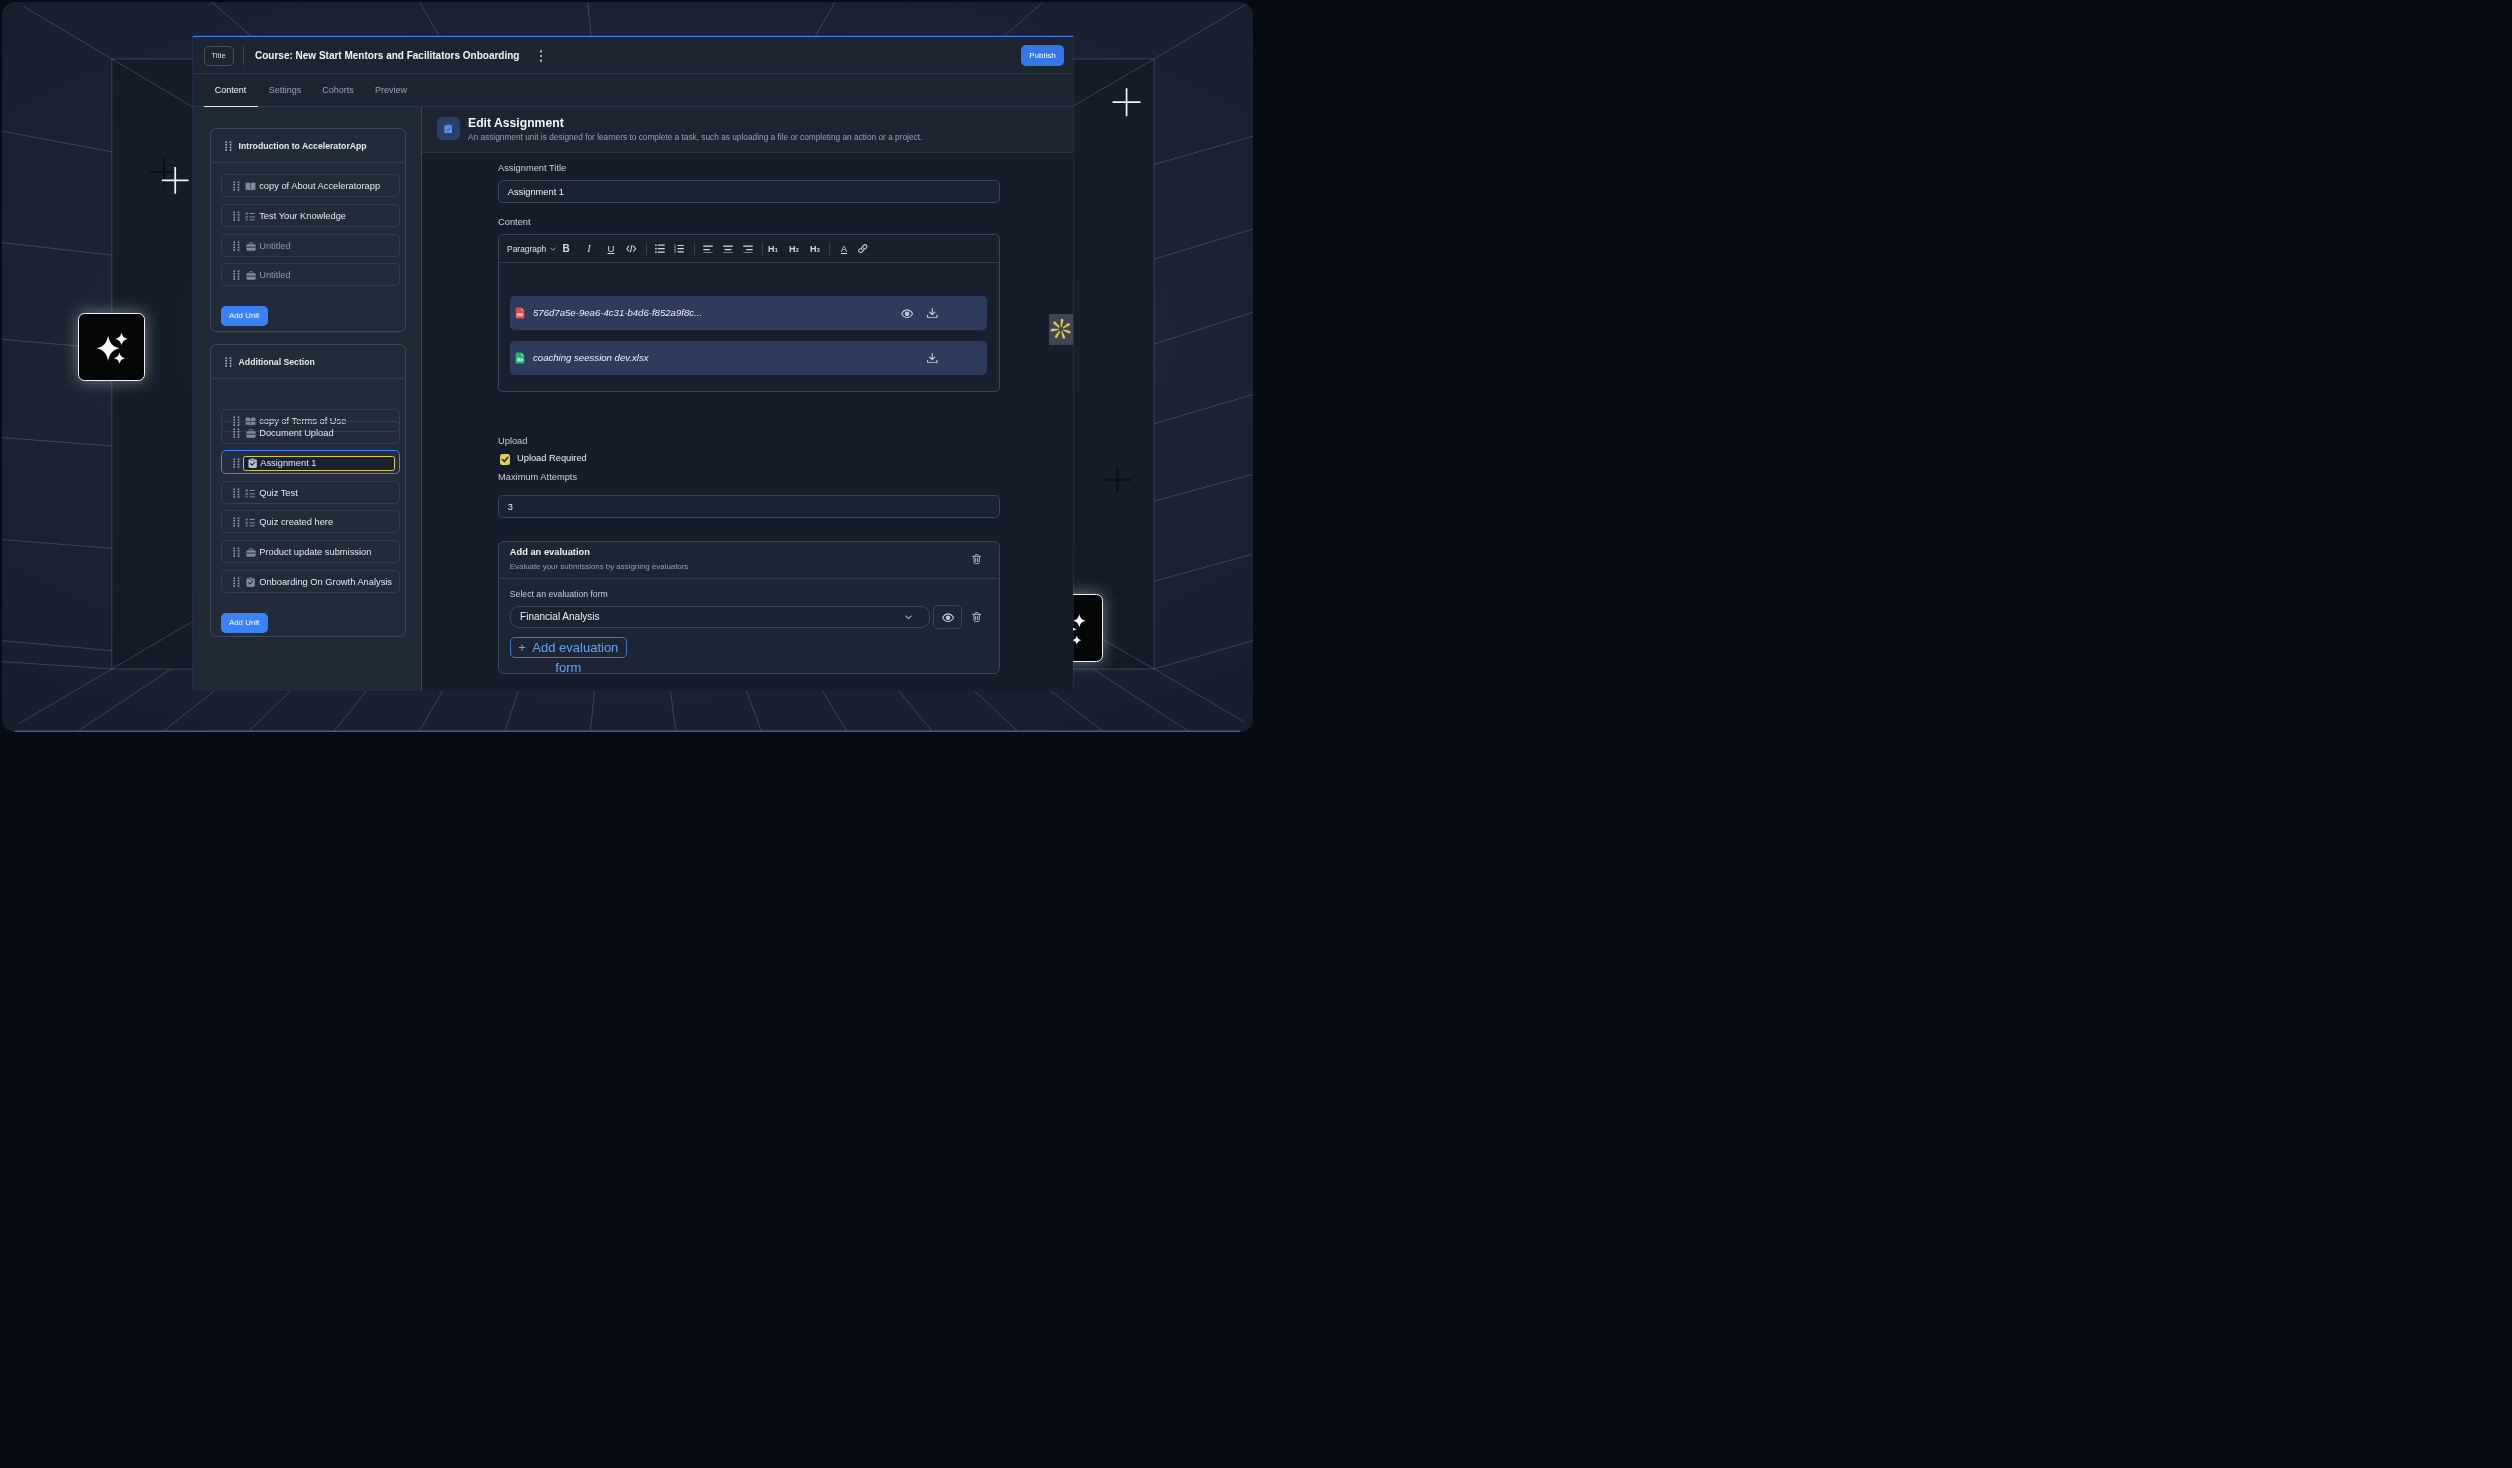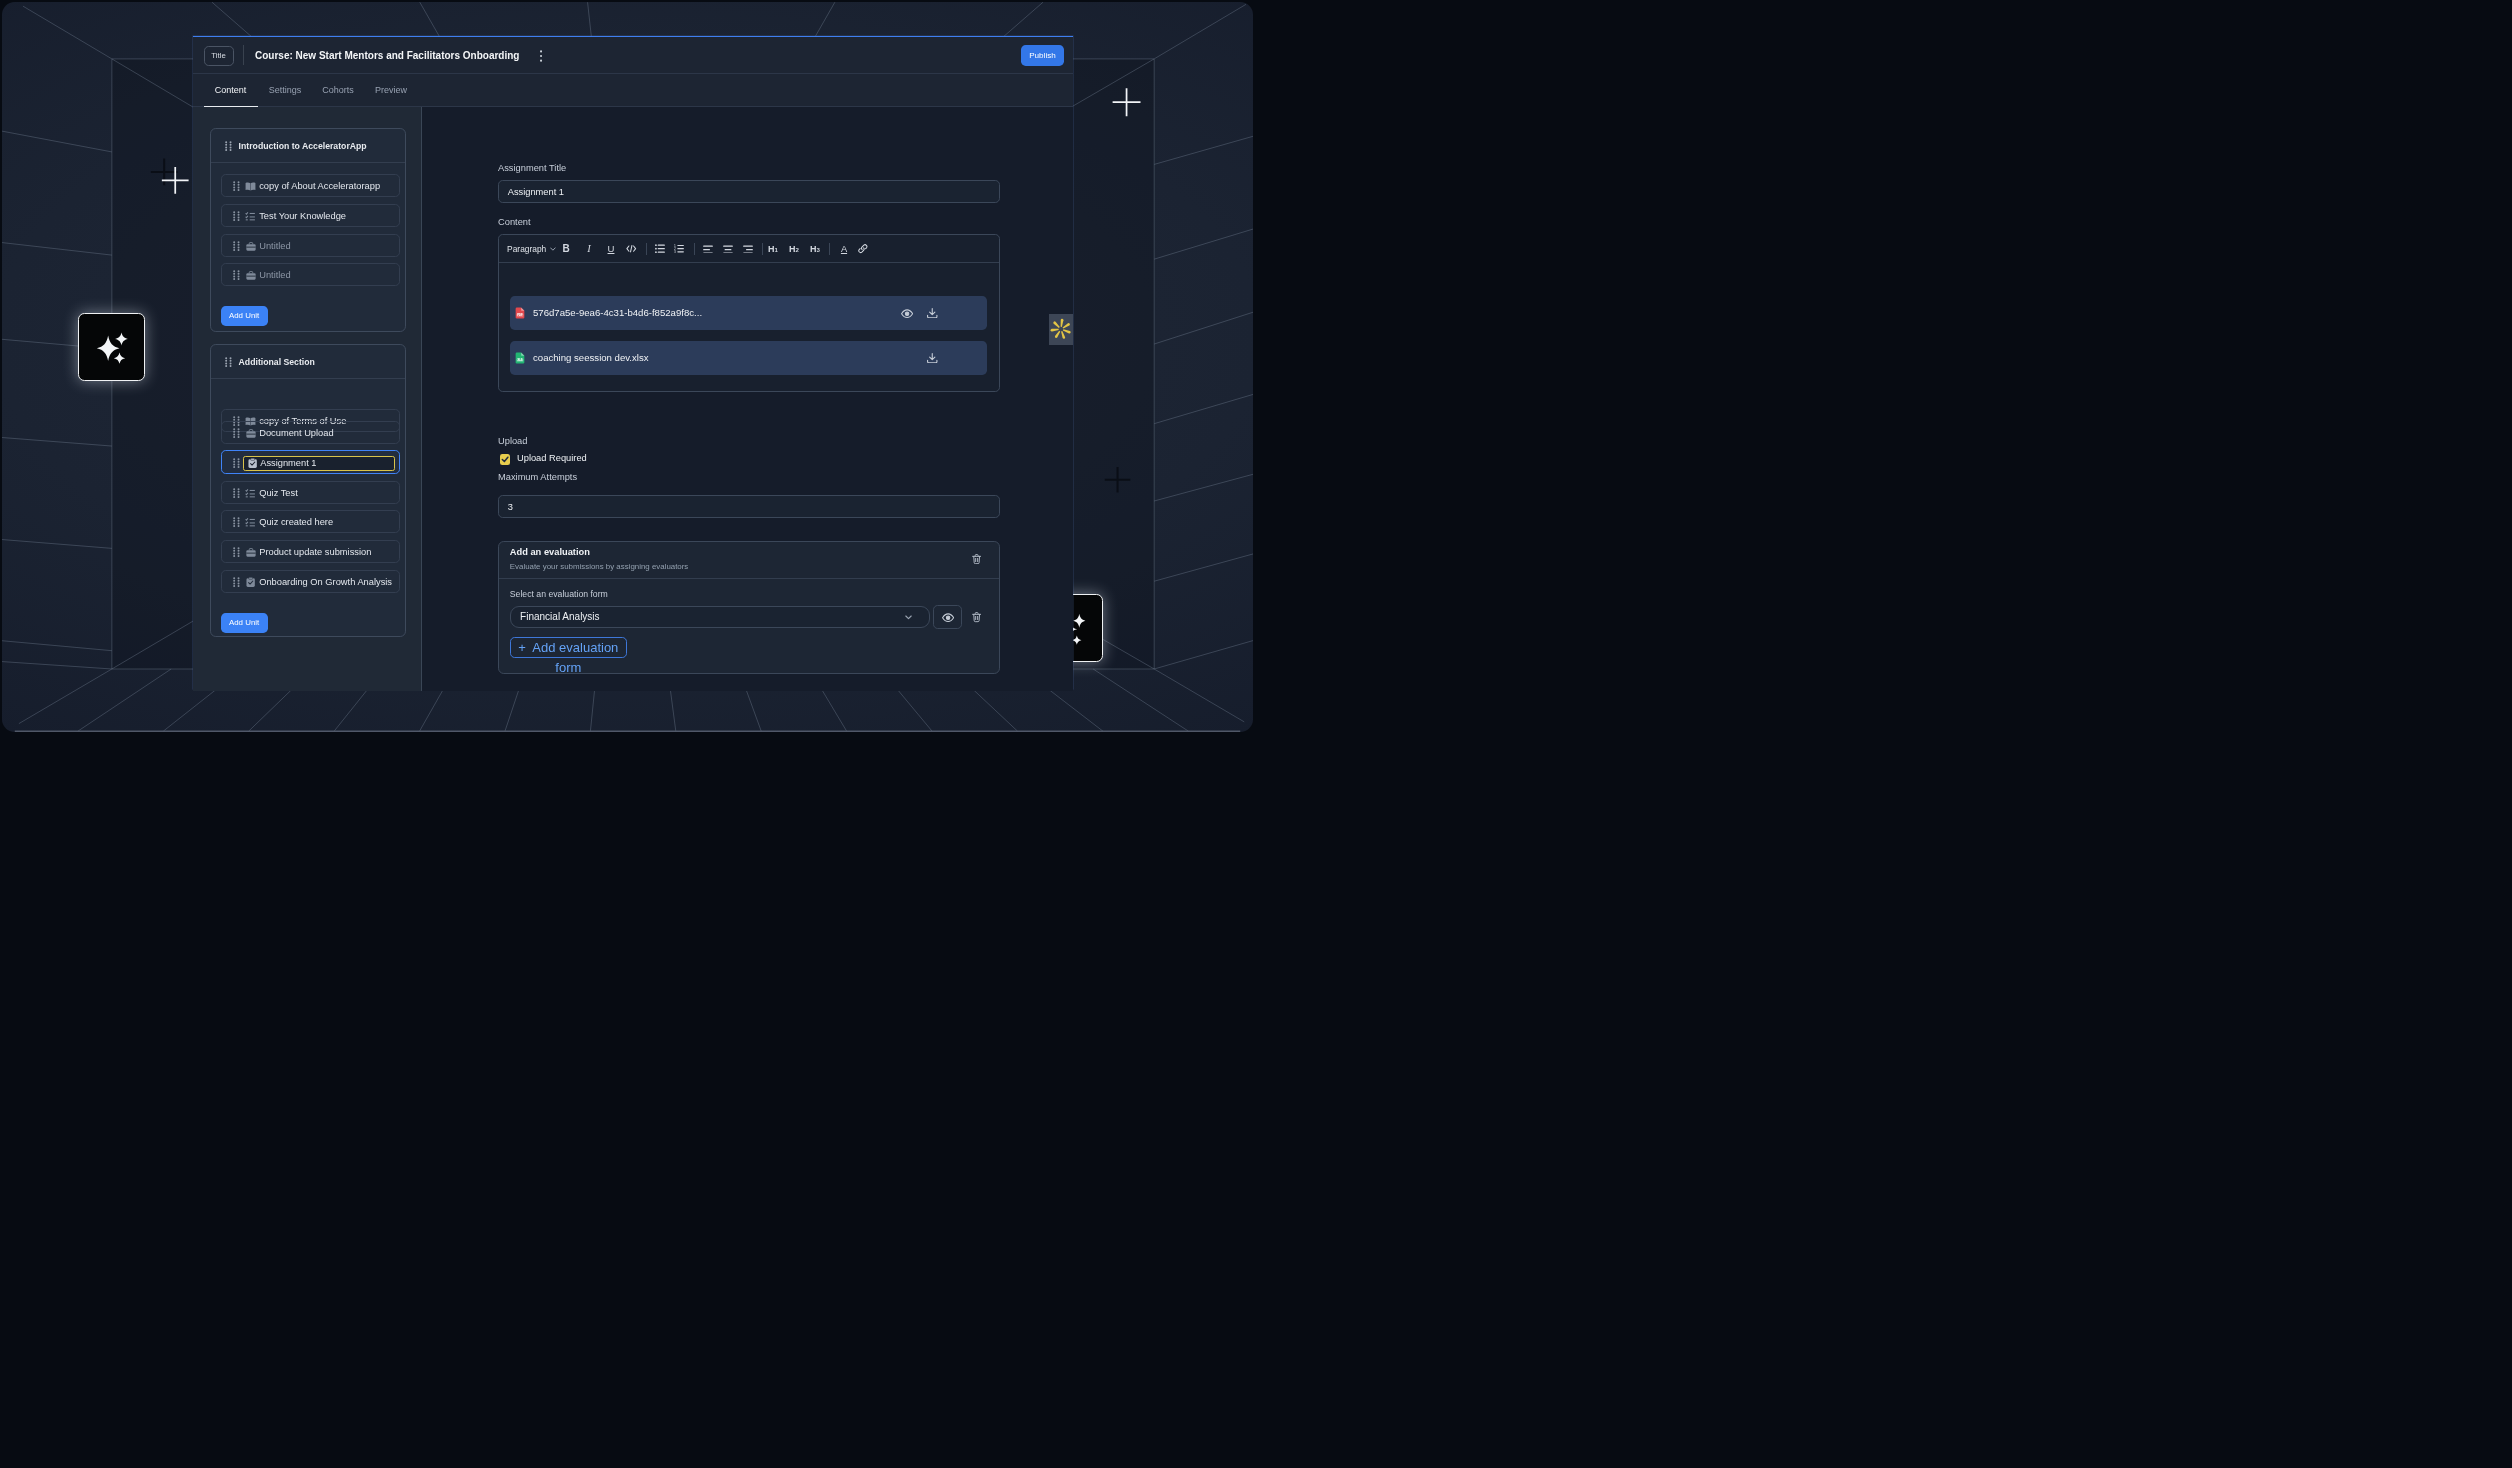--- a/index.html
+++ b/index.html
@@ -35,21 +35,21 @@
 #main { position:absolute; left:229px; top:70px; width:651px; height:584px; background:#151c2a; }
 #band { position:absolute; left:0; top:0; width:100%; height:46px; background:#1d2533; border-bottom:0.6px solid #2a3445; }
 #bandicon { position:absolute; left:14.5px; top:9.6px; width:23px; height:23px; background:#2a4067; border-radius:5.2px; }
 #bandtitle { position:absolute; left:46px; top:8.7px; font-size:12.2px; font-weight:bold; color:#f4f6f8; }
 #bandsub { position:absolute; left:46px; top:25px; font-size:8.3px; color:#96a1b1; }
 .flabel { position:absolute; left:76px; font-size:9.3px; color:#c8cfda; }
 .finput { position:absolute; left:76px; width:502px; height:23.4px; background:#1a2331; border:0.6px solid #3b4759; border-radius:4.7px; color:#eef1f4; font-size:9.3px; line-height:22px; padding-left:8.7px; }
 #editor { position:absolute; left:76px; top:127px; width:502px; height:158px; background:#18202e; border:0.6px solid #3b4759; border-radius:4.7px; }
 #toolbar { position:absolute; left:0; top:0; width:100%; height:28px; border-bottom:0.6px solid #333e4f; }
 .chip { position:absolute; left:11px; width:477px; height:34px; background:#2c3c5a; border-radius:4.7px; }
-.chip .ctext { position:absolute; left:23px; top:0; height:34px; line-height:34px; color:#f0f2f5; font-size:9.6px; }
+.chip .ctext { position:absolute; left:23px; top:0; height:34px; line-height:34px; color:#f0f2f5; font-size:9.6px;font-style:italic; }
 
 #chk { position:absolute; left:78px; top:347px; width:10.2px; height:10.8px; background:#e7cd4e; border-radius:2.3px; }
 #chklbl { position:absolute; left:95px; top:346px; font-size:9.3px; color:#eef1f4; }
 
 #ecard { position:absolute; left:76px; top:434px; width:502px; height:133px; background:#1d2634; border:0.6px solid #3b4759; border-radius:5.8px; }
 #ecard .et1 { position:absolute; left:10.8px; top:5.2px; font-size:9.3px; font-weight:bold; color:#f0f3f6; }
 #ecard .et2 { position:absolute; left:10.8px; top:20px; font-size:7.9px; color:#93a0af; }
 #ediv { position:absolute; left:0; top:36px; width:100%; height:0.6px; background:#323d4e; }
 #ecard .et3 { position:absolute; left:10.8px; top:47px; font-size:8.7px; color:#c8cfda; }
 #eselect { position:absolute; left:10.8px; top:64px; width:420px; height:21.6px; background:#1a2331; border:0.6px solid #3b4759; border-radius:9px; color:#eef1f4; font-size:10px; line-height:20.4px; padding-left:9.3px; }
@@ -424,20 +424,31 @@
               <rect x="4.6" y="0.5" width="6.8" height="3.4" rx="1.2" fill="#7f8a9a" stroke="#212b3a" stroke-width="0.8"></rect>
               <path d="M4.5 9.5 L7 12 L11.8 6.8" fill="none" stroke="#212b3a" stroke-width="1.8" stroke-linecap="round" stroke-linejoin="round"></path>
             </svg>
             <div class="utext">Onboarding On Growth Analysis</div>
           </div>
           <div class="addunit" style="top:268px;">Add Unit</div>
       </div>
     </div>
 
     <div id="main">
+      <div id="band">
+        <div id="bandicon">
+            <svg style="position:absolute;left:7px;top:7px;" width="8.7" height="9.3" viewBox="0 0 16 17">
+<rect x="0.8" y="2" width="14.4" height="15" rx="2.5" fill="#5b95f5"></rect>
+              <rect x="4.6" y="0.5" width="6.8" height="3.4" rx="1.2" fill="#5b95f5" stroke="#2a4067" stroke-width="0.8"></rect>
+              <path d="M4.5 9.5 L7 12 L11.8 6.8" fill="none" stroke="#2a4067" stroke-width="1.8" stroke-linecap="round" stroke-linejoin="round"></path>
+            </svg>
+          </div>
+        <div id="bandtitle">Edit Assignment</div>
+        <div id="bandsub">An assignment unit is designed for learners to complete a task, such as uploading a file or completing an action or a project.</div>
+      </div>
       <div class="flabel" style="top:56px;">Assignment Title</div>
       <div class="finput" style="top:73px;">Assignment 1</div>
       <div class="flabel" style="top:110px;">Content</div>
       <div id="editor">
         <div id="toolbar">
             <span style="position:absolute;left:8.1px;top:0;height:28px;line-height:28px;font-size:8.4px;color:#dfe3e9;">Paragraph</span>
             <svg style="position:absolute;left:51px;top:12px;" width="5.8" height="4.1" viewBox="0 0 10 7">
               <path d="M1 1.5 L5 5.5 L9 1.5" fill="none" stroke="#9aa4b2" stroke-width="1.7" stroke-linecap="round" stroke-linejoin="round"></path>
             </svg>
             <span style="position:absolute;left:67px;top:0;height:28px;line-height:28px;transform:translateX(-50%);font-size:10px;color:#d3d8e0;font-weight:bold;">B</span>

